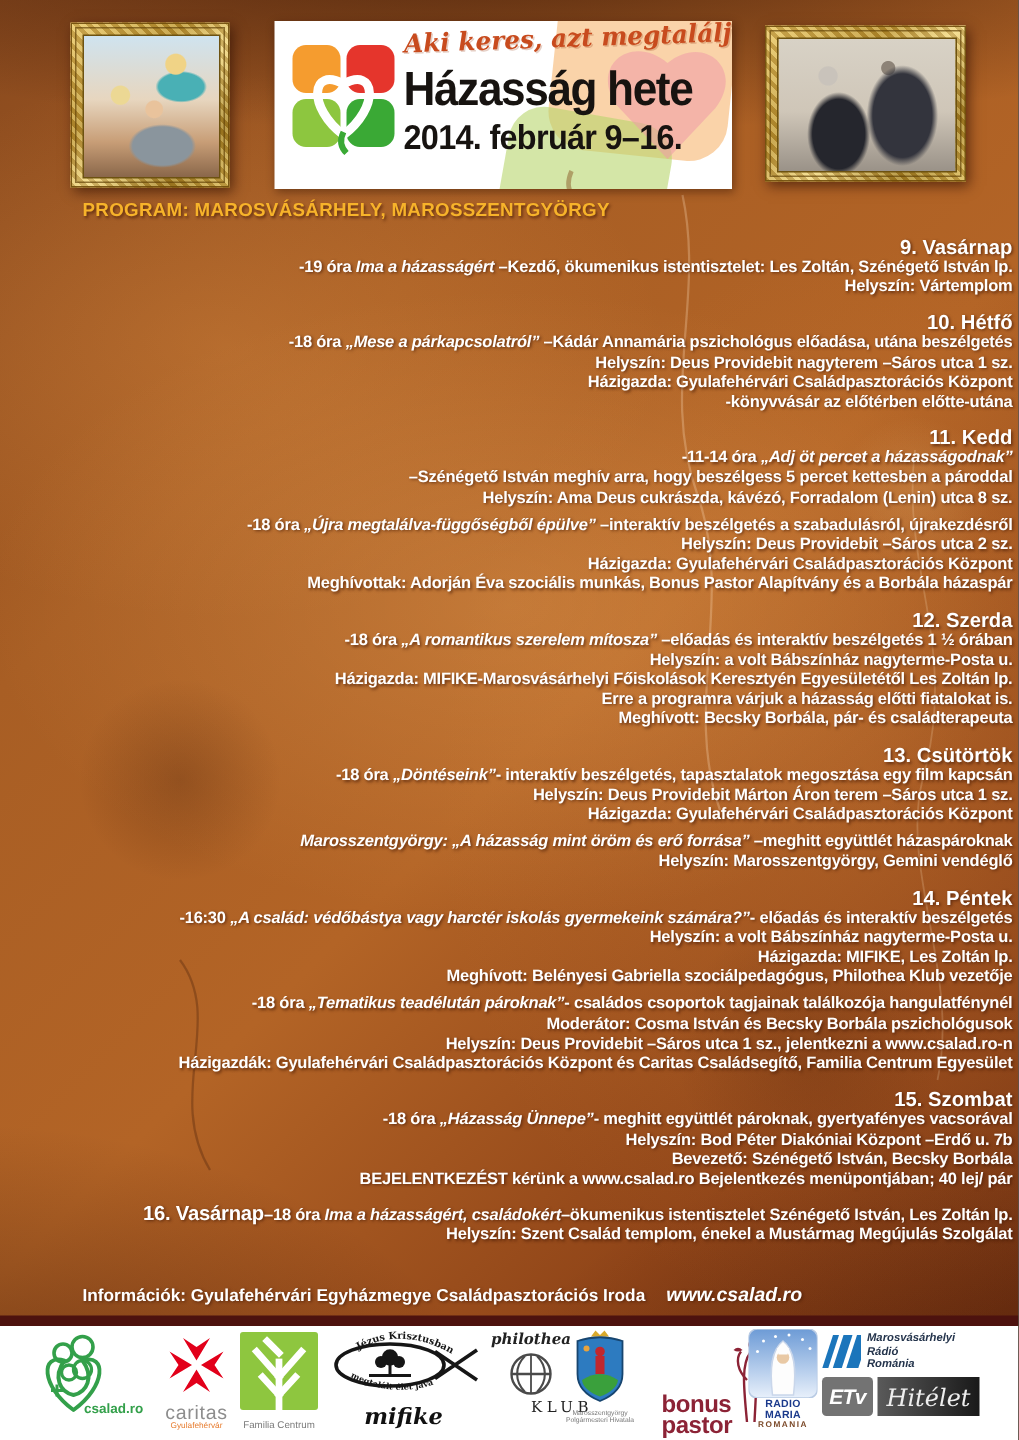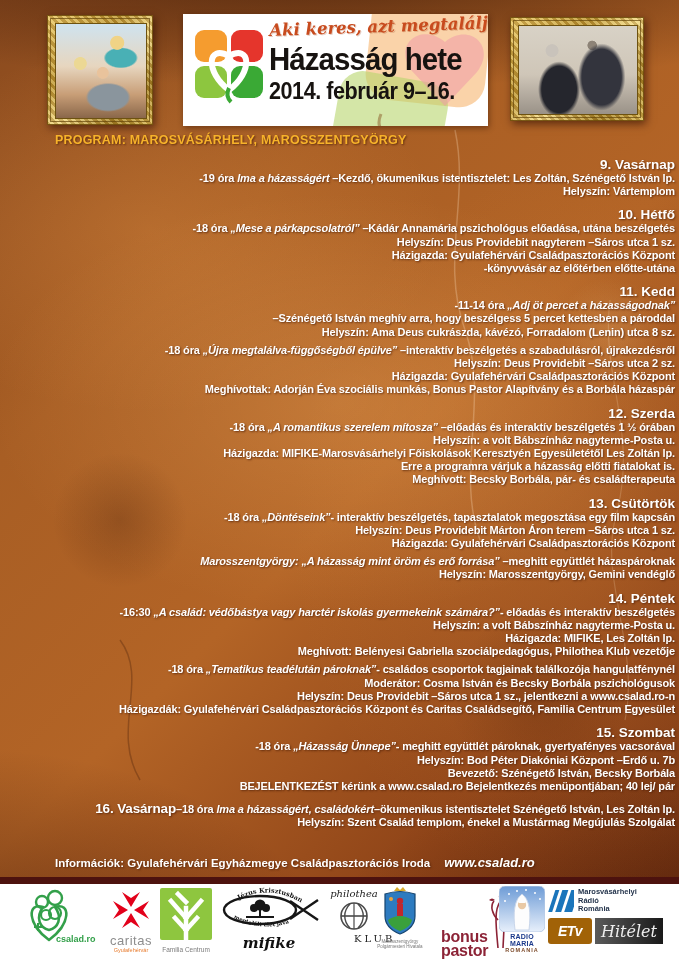--- a/index.html
+++ b/index.html
@@ -72,31 +72,31 @@
   
   .footer-divider{position:absolute;left:0;top:877px;width:679px;height:7px;background:#4d120e;}
   .footer{position:absolute;left:0;top:884px;width:679px;height:76px;background:#fff;}
   .flogo{position:absolute;}
   .lbl-csalad{position:absolute;left:36px;top:46px;font-size:9px;font-weight:bold;color:#33a04a;}
   .lbl-caritas{font-size:13px;color:#8d8d8d;line-height:13px;letter-spacing:.5px;text-align:center;}
   .lbl-caritas-sub{font-size:5.5px;color:#e77b2d;text-align:center;}
   .lbl-familia{font-size:6.5px;color:#7c7c7c;text-align:center;margin-top:2px;}
   .lbl-mifike{font-family:"DejaVu Serif",serif;font-style:italic;font-weight:bold;font-size:15px;
     color:#111;text-align:center;margin-top:-2px;}
-  .lbl-philo{font-family:"DejaVu Serif",serif;font-style:italic;font-weight:normal;font-size:10px;color:#222;text-align:center;}
+  .lbl-philo{font-family:"DejaVu Serif",serif;font-style:italic;font-weight:bold;font-size:10px;color:#222;text-align:center;}
   .lbl-klub{font-family:"DejaVu Serif",serif;font-size:10px;letter-spacing:3px;color:#222;text-align:center;margin-top:1px;margin-left:28px;}
   .lbl-shield{font-size:4.5px;color:#777;text-align:center;line-height:5px;margin-top:1px;}
   .bonus-text{font-size:16px;font-weight:bold;color:#8c2336;line-height:14px;letter-spacing:-.3px;}
   .lbl-rm{font-size:7px;font-weight:bold;color:#1b3a8c;text-align:center;letter-spacing:.2px;margin-top:1px;}
   .lbl-rm-sub{font-size:5.5px;font-weight:bold;color:#7c4a2a;text-align:center;letter-spacing:1px;}
-  .mradio-text{font-size:7.5px;font-weight:bold;color:#24344c;line-height:8.5px;}
+  .mradio-text{font-size:7.5px;font-weight:bold;color:#24344c;line-height:8.5px;font-style:italic;}
   .etv-banner{width:68px;height:26px;background:linear-gradient(90deg,#5a5a5a,#191919);
     display:flex;align-items:center;justify-content:center;margin-left:3px;}
   .lbl-hitelet{font-family:"DejaVu Serif",serif;font-style:italic;font-size:16px;color:#eee;}
-  .etv-box{width:44px;height:26px;background:#a16207;border-radius:3px;display:flex;align-items:center;justify-content:center;}
+  .etv-box{width:34px;height:26px;background:#737373;border-radius:3px;display:flex;align-items:center;justify-content:center;}
   .lbl-etv{color:#fff;font-weight:bold;font-style:italic;font-size:14px;letter-spacing:-.5px;}
 </style>
 </head>
 <body>
 
 <div class="poster">
 
   <svg class="cracks" width="679" height="960">
     <path d="M455 130 C470 200 440 260 465 330 C490 400 455 470 480 540" stroke="rgba(255,228,195,.28)" stroke-width="1.5" fill="none"></path>
     <path d="M610 300 C600 380 640 430 615 520 C600 580 640 650 625 720" stroke="rgba(255,228,195,.2)" stroke-width="1.2" fill="none"></path>

